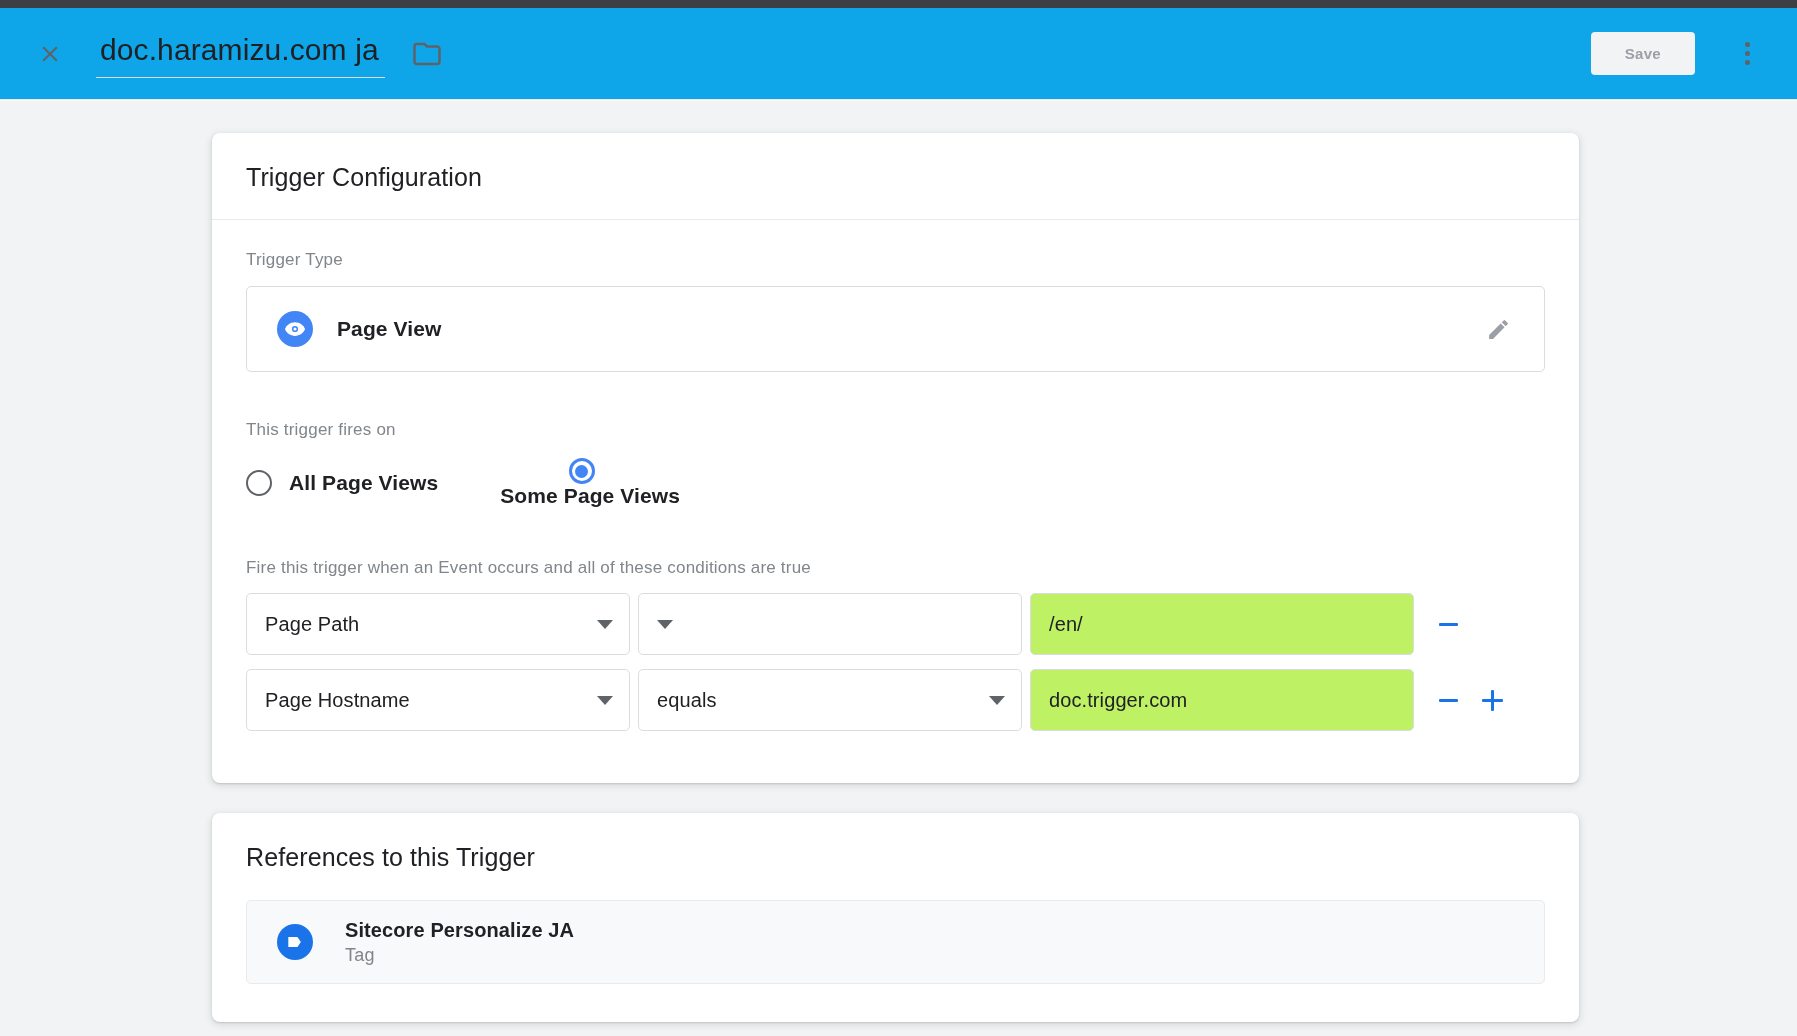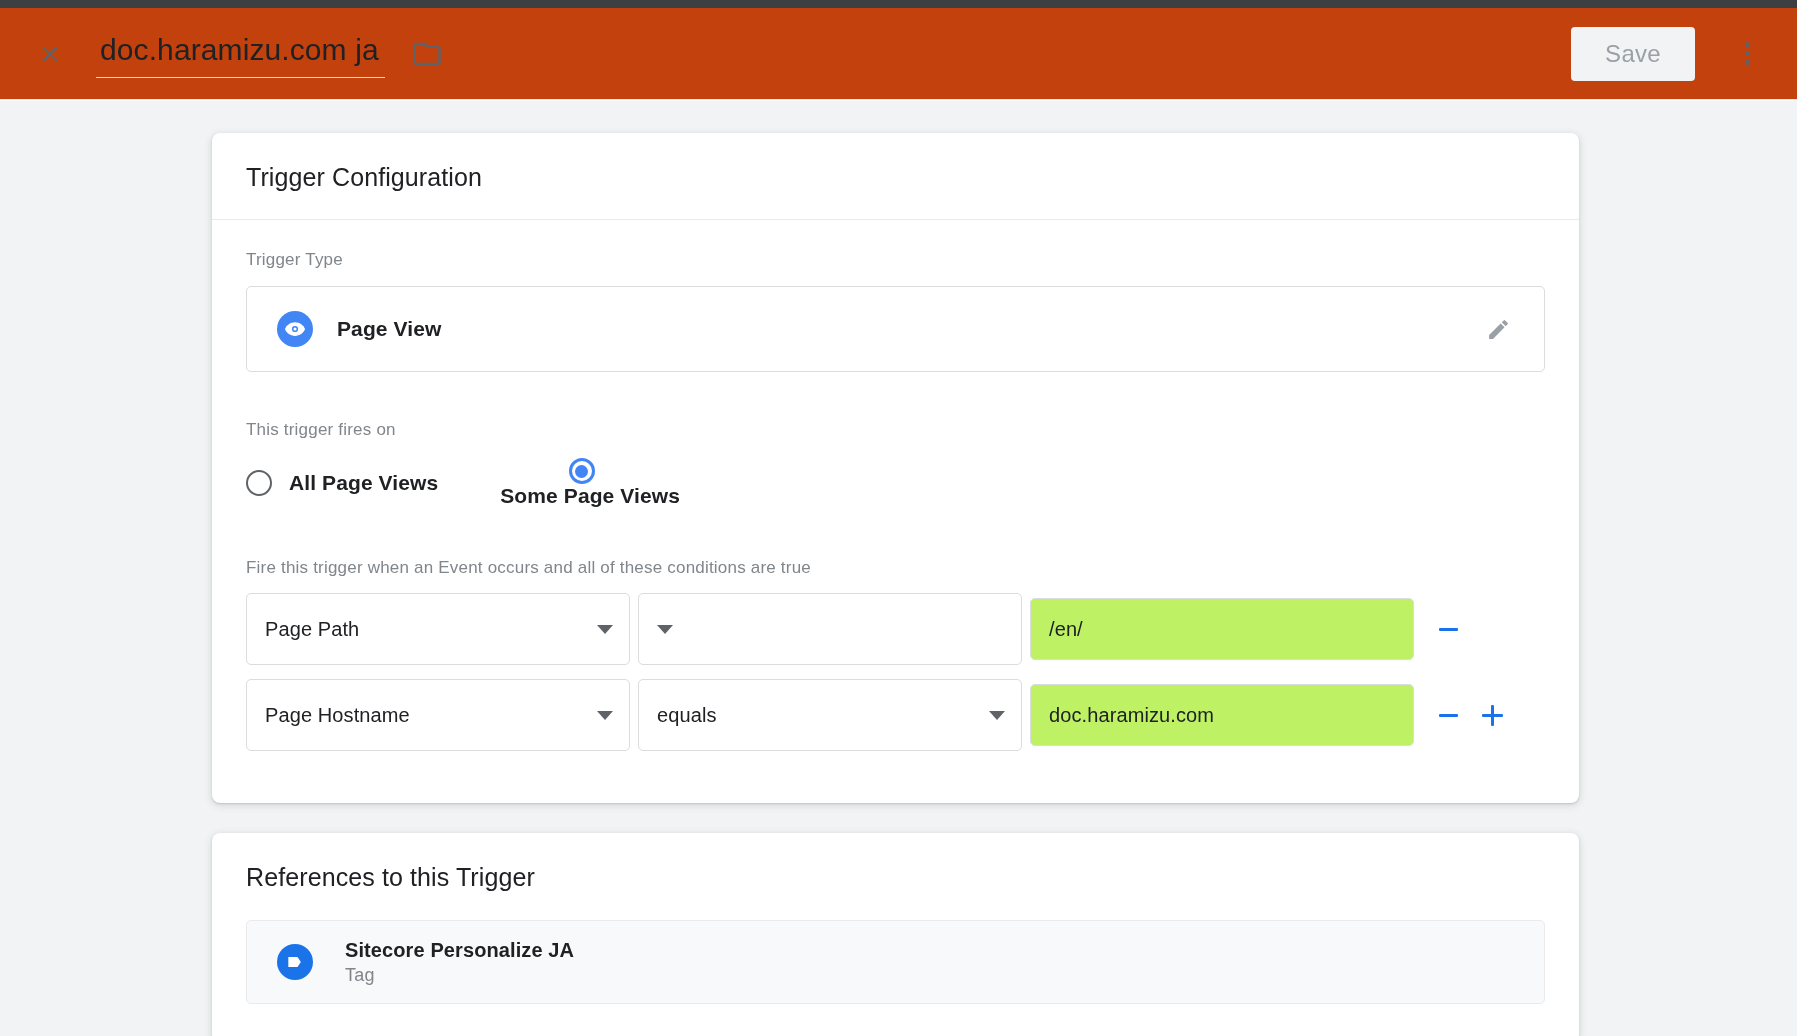--- a/index.html
+++ b/index.html
@@ -19,21 +19,21 @@
   
   .top-strip {
     position: absolute; top: 0; left: 0;
     width: 1797px; height: 8px;
     background: #3c4043;
   }
   
   .header {
     position: absolute; top: 8px; left: 0;
     width: 1797px; height: 92px;
-    background: #c2410c;
+    background: #0ea5e9;
     border-bottom: 1px solid #e8eaed;
     display: flex; align-items: center;
   }
   .close-btn {
     margin-left: 26px;
     width: 48px; height: 48px;
     display: flex; align-items: center; justify-content: center;
     cursor: pointer; border-radius: 50%;
     flex: 0 0 auto;
   }
@@ -59,26 +59,27 @@
     cursor: pointer;
   }
   .header-right {
     display: flex; align-items: center;
     margin-right: 26px; flex: 0 0 auto;
   }
   .save-btn {
     background: #f1f3f4;
     color: #9aa0a6;
     border: none;
-    font-size: 24px;
+    font-size: 15px;
     font-family: "Liberation Sans", sans-serif;
     padding: 13px 34px;
     border-radius: 4px;
     letter-spacing: 0.3px;
     cursor: default;
+    font-weight: bold;
   }
   .kebab {
     width: 48px; height: 48px;
     margin-left: 28px;
     display: flex; flex-direction: column;
     align-items: center; justify-content: center;
     gap: 4px; cursor: pointer; border-radius: 50%;
   }
   .kebab i { width: 5px; height: 5px; border-radius: 50%; background: #5f6368; display:block; }
 
@@ -163,21 +164,21 @@
   }
 
   
   .cond-block { margin-top: 50px; }
   .cond-caption {
     font-size: 17px; color: #80868b;
     letter-spacing: 0.2px; margin-bottom: 15px;
   }
   .cond-row { display: flex; align-items: center; margin-bottom: 14px; }
   .select-ctl {
-    height: 72px;
+    height: 62px;
     border: 1px solid #dadce0; border-radius: 5px;
     display: flex; align-items: center;
     padding: 0 16px 0 18px;
     background: #fff; cursor: pointer;
   }
   .select-ctl.w1 { width: 384px; }
   .select-ctl.w2 { width: 384px; margin-left: 8px; }
   .select-val {
     flex: 1 1 auto; font-size: 20px; color: #202124;
     letter-spacing: 0.1px; white-space: nowrap; overflow: hidden;
@@ -324,21 +325,21 @@
 
           <div class="cond-row">
             <div class="select-ctl w1">
               <span class="select-val">Page Hostname</span>
               <span class="caret"></span>
             </div>
             <div class="select-ctl w2">
               <span class="select-val">equals</span>
               <span class="caret"></span>
             </div>
-            <div class="text-ctl">doc.haramizu.com</div>
+            <div class="text-ctl">doc.trigger.com</div>
             <div class="rowbtns">
               <span class="icon-btn">
                 <span class="minus-g"></span>
               </span>
               <span class="icon-btn">
                 <span class="plus-g"></span>
               </span>
             </div>
           </div>
 

